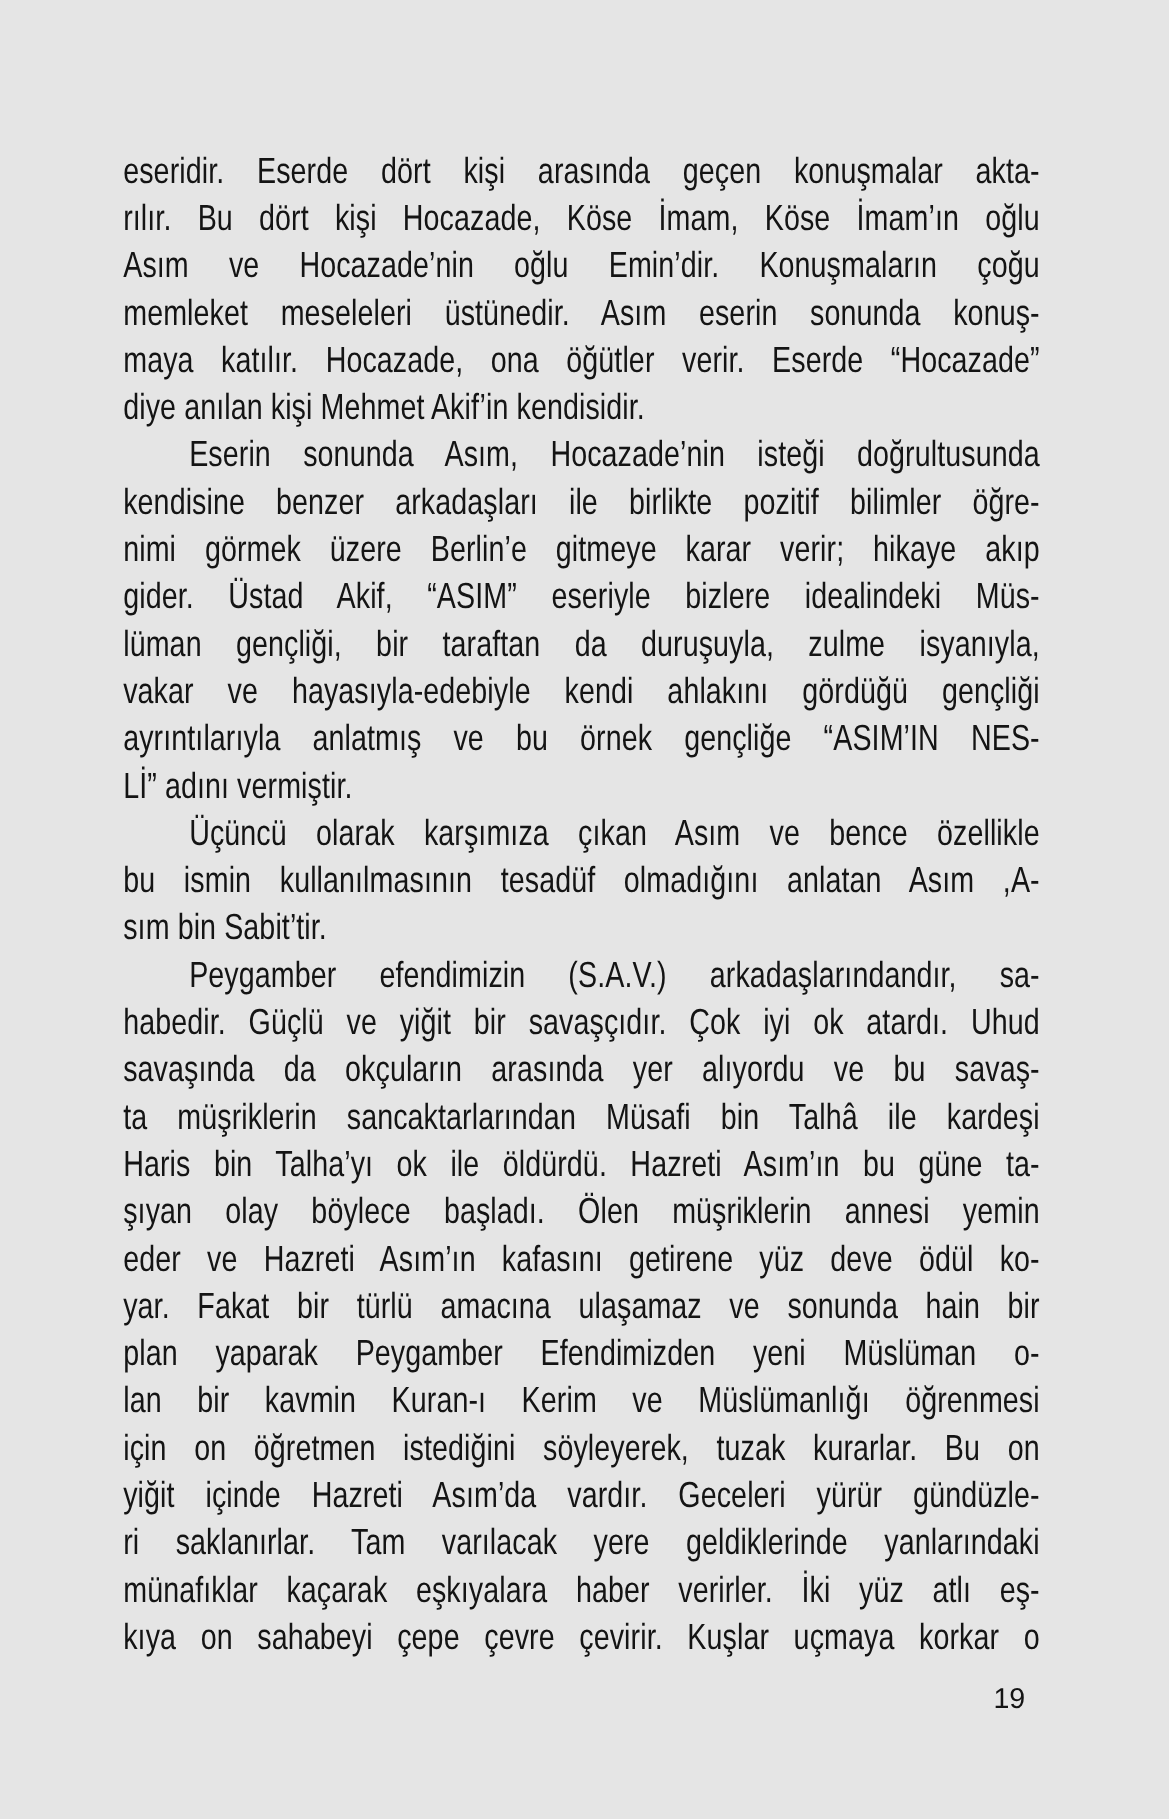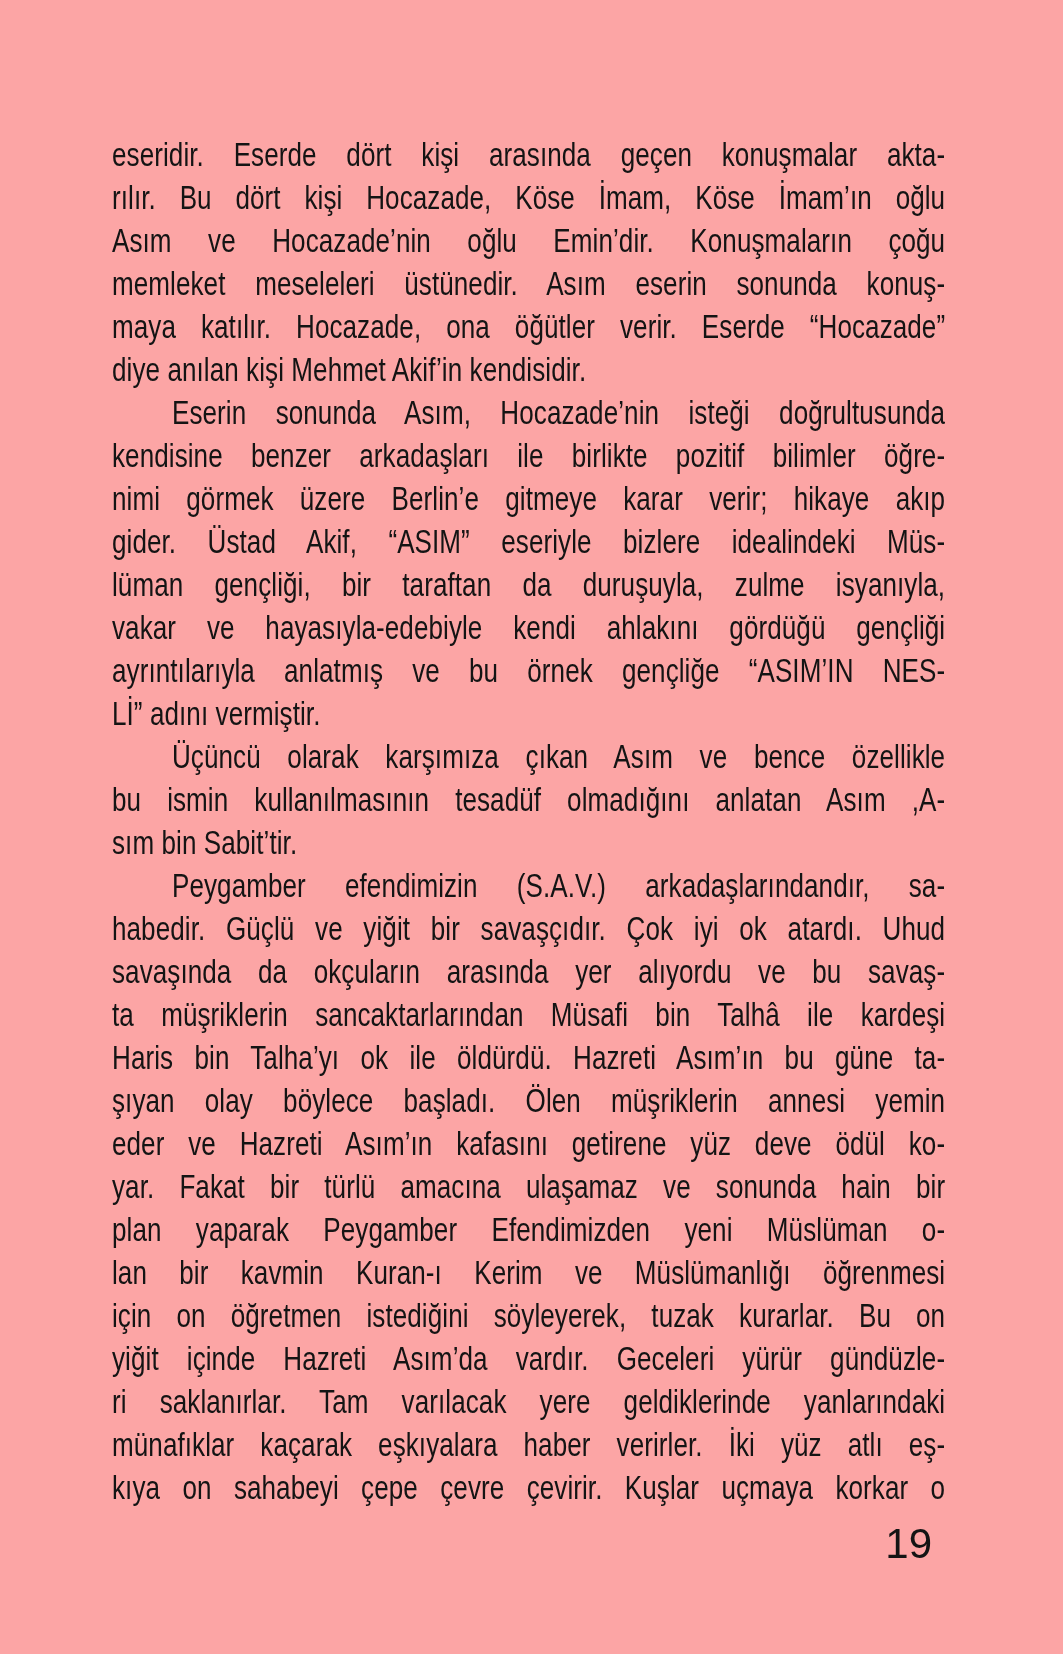--- a/index.html
+++ b/index.html
@@ -4,21 +4,21 @@
 <style>
   html, body {
     margin: 0;
     padding: 0;
     background: #ffffff;
   }
   .page {
     position: relative;
     width: 1063px;
     height: 1654px;
-    background: #fca5a5;
+    background: #e5e5e5;
     overflow: hidden;
     font-family: "Liberation Sans", sans-serif;
     color: #141414;
   }
   .text-block {
     position: absolute;
     left: 112px;
     top: 133px;
     width: 1056px;               
     transform: scaleX(0.789);    
@@ -41,21 +41,21 @@
   .line.indent {
     text-indent: 76px;
   }
   .line.para-end {
     text-align-last: left;
   }
   .page-number {
     position: absolute;
     top: 1524px;
     right: 131px;
-    font-size: 42px;
+    font-size: 26px;
     line-height: 40px;
     color: #141414;
   }
 </style>
 </head>
 <body>
 
 <div class="page">
   <div class="text-block" id="text-block">
       <div class="para">

